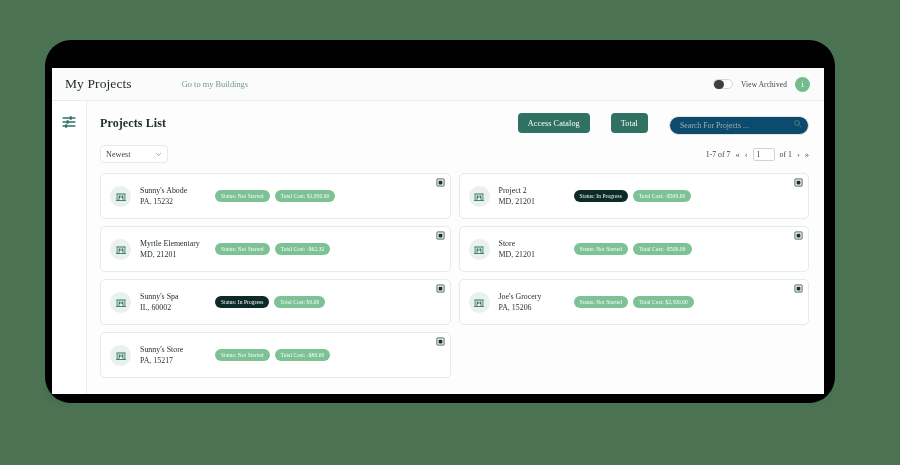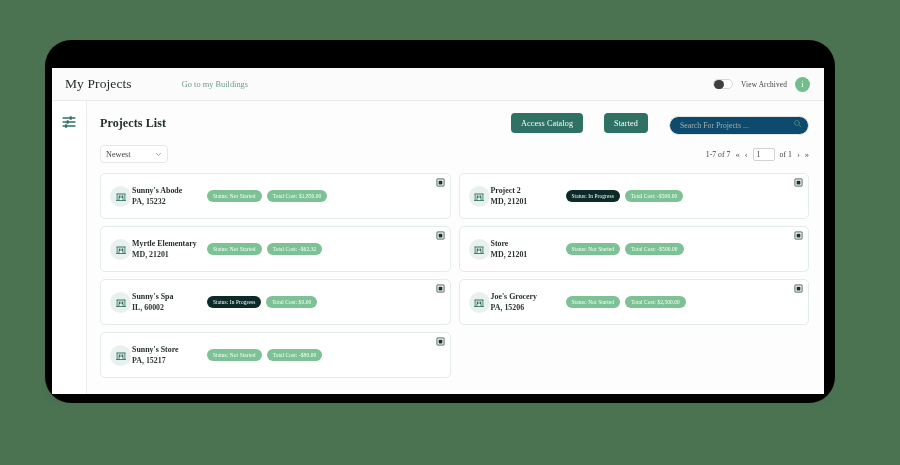--- a/index.html
+++ b/index.html
@@ -225,24 +225,23 @@
     cursor: pointer;
   }
   .card-icon-circle {
     width: 21px; height: 21px;
     border-radius: 50%;
     background: #e9f1ee;
     display: flex; align-items: center; justify-content: center;
     flex: 0 0 auto;
   }
   .card-text {
-    margin-left: 1px;
+    margin-left: 9px;
     width: 70px;
     flex: 0 0 auto;
-    font-weight: bold;
   }
   .card-name {
     font-size: 7.9px;
     color: #1f2a26;
     line-height: 1.45;
     white-space: nowrap;
   }
   .card-loc {
     font-size: 7.9px;
     color: #2b3430;
@@ -305,21 +304,21 @@
       </svg>
     </div>
 
     <div id="main">
 
       <div id="toolbar">
         <span id="projects-list-title">Projects List</span>
 
         <div id="toolbar-actions">
           <button class="btn-primary">Access Catalog</button>
-          <button class="btn-primary">Started</button>
+          <button class="btn-primary">Total</button>
 
           <div id="search-wrap">
             <input id="search-input" type="text" placeholder="Search For Projects ..." style="">
             <svg id="search-icon" viewBox="0 0 24 24" fill="none" stroke="#4c8a7b" stroke-width="2.2" stroke-linecap="round">
               <circle cx="10.5" cy="10.5" r="6.5"></circle>
               <line x1="15.6" y1="15.6" x2="21" y2="21"></line>
             </svg>
           </div>
         </div>
       </div>

